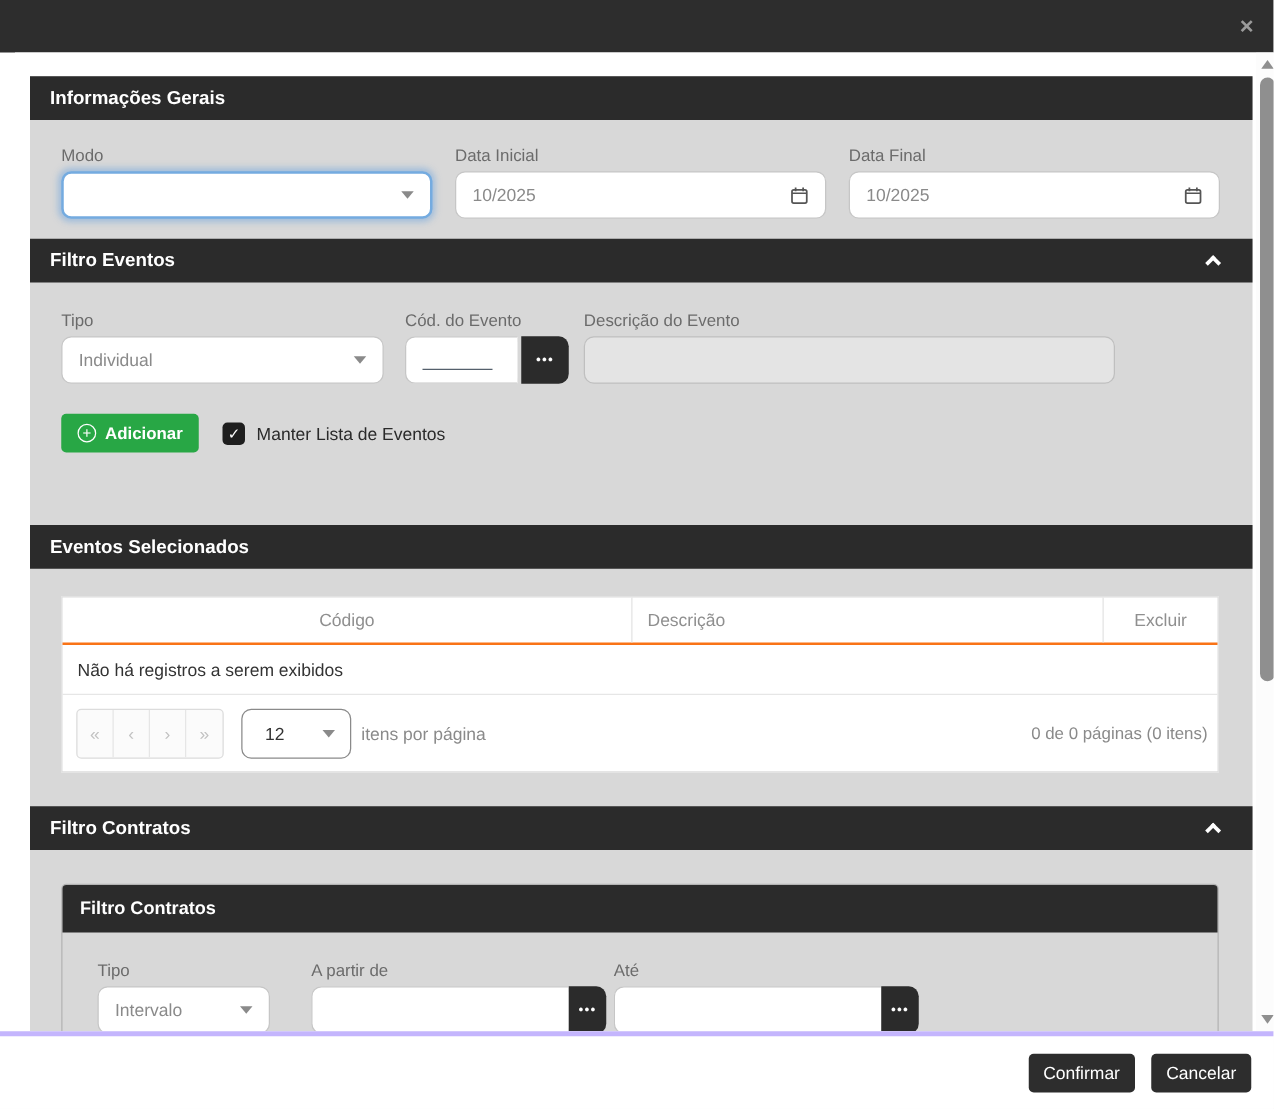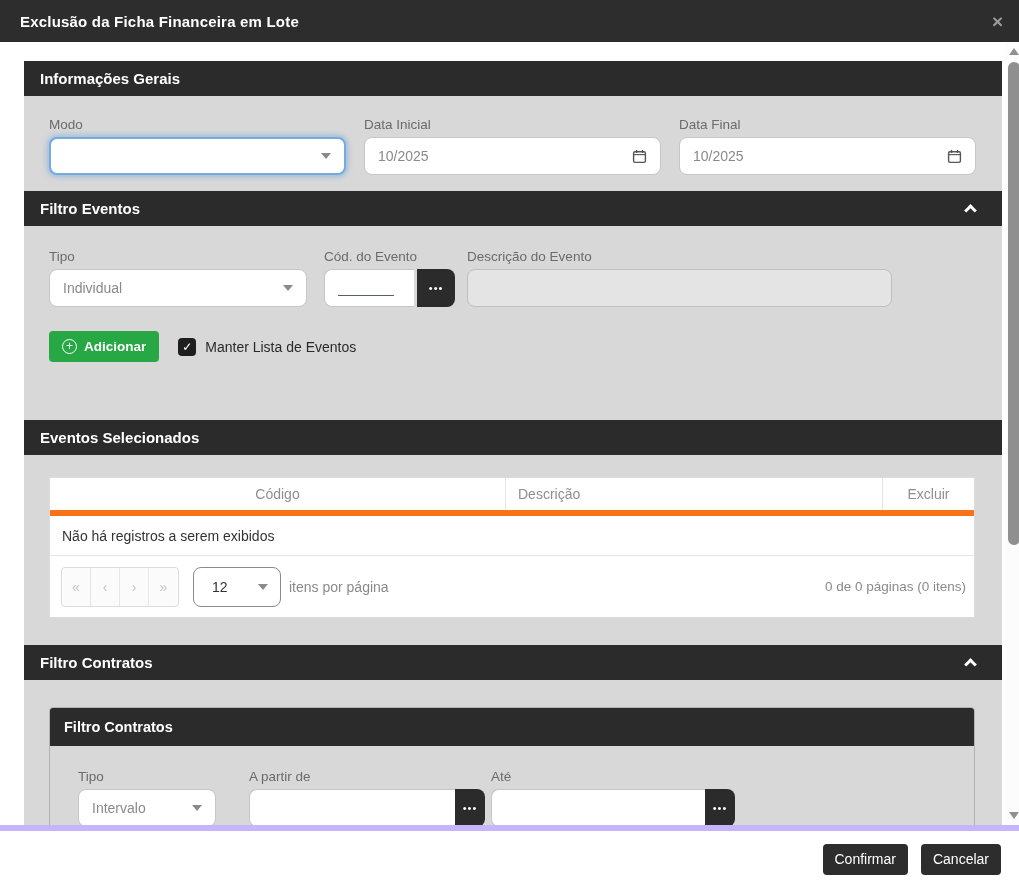--- a/index.html
+++ b/index.html
@@ -47,21 +47,21 @@
              font-size:13.5px;font-weight:bold;display:flex;align-items:center;gap:7px;cursor:pointer;}
   .plus-circle{width:15px;height:15px;border:1px solid #fff;border-radius:50%;font-size:12px;
                line-height:13px;text-align:center;font-weight:normal;}
   .checkbox{width:18px;height:18px;background:#1e1e1e;border-radius:4px;margin-left:19px;display:flex;
             align-items:center;justify-content:center;color:#fff;font-size:12px;cursor:pointer;}
   .cb-label{margin-left:9px;font-size:14px;color:#2a2a2a;}
 
   .mt58{margin-top:58px;} .mt27{margin-top:27px;}
 
   .table{margin:22px 25px 0;width:926px;background:#fff;border:1px solid #dcdcdc;}
-  .thead{display:flex;height:38px;border-bottom:6px solid #f97316;color:#8f8f8f;font-size:14px;}
+  .thead{display:flex;height:38px;border-bottom:2px solid #f97316;color:#8f8f8f;font-size:14px;}
   .th{display:flex;align-items:center;height:100%;}
   .th-cod{width:456px;justify-content:center;border-right:1px solid #e3e3e3;}
   .th-desc{flex:1;padding-left:12px;border-right:1px solid #e3e3e3;}
   .th-exc{width:91px;justify-content:center;}
   .trow{height:40px;display:flex;align-items:center;padding-left:12px;font-size:14px;color:#333;
         border-bottom:1px solid #e6e6e6;}
   .pager{height:61px;display:flex;align-items:center;padding:0 8px 0 11px;color:#8a8a8a;}
   .pgroup{display:flex;border:1px solid #dcdcdc;border-radius:4px;overflow:hidden;background:#fbfbfb;}
   .pbtn{width:29px;height:38px;border:none;border-right:1px solid #e6e6e6;background:transparent;
         color:#c2c2c2;font-size:14px;padding:0;cursor:default;}
@@ -84,32 +84,31 @@
 
   
   .sb{position:absolute;left:993px;top:0;width:18px;height:783px;background:#fcfcfc;}
   .sb-up{position:absolute;top:6px;left:4px;width:0;height:0;border-left:5px solid transparent;
          border-right:5px solid transparent;border-bottom:7px solid #8f8f8f;}
   .sb-down{position:absolute;bottom:6px;left:4px;width:0;height:0;border-left:5px solid transparent;
            border-right:5px solid transparent;border-top:7px solid #8f8f8f;}
   .sb-thumb{position:absolute;top:20px;left:3px;width:12px;height:483px;background:#8f8f8f;border-radius:6px;}
 
   
-  .ftr{position:absolute;left:0;right:0;bottom:0;height:62px;background:#fff;border-top:6px solid #c4b5fd;
+  .ftr{position:absolute;left:0;right:0;bottom:0;height:62px;background:#fff;border-top:4px solid #c4b5fd;
        display:flex;align-items:center;justify-content:flex-end;gap:13px;padding-right:18px;}
   .btn-dark{height:31px;padding:0 12px;background:#2d2d2d;color:#fff;border:none;border-radius:4px;
             font-size:14px;cursor:pointer;}
 </style>
 </head>
 <body>
 
 <div class="screen">
 
   <div class="hdr">
-    <span class="hdr-title">Exclusão da Ficha Financeira em Lote</span>
     <span class="hdr-close">×</span>
   </div>
 
   <div class="body">
     <div class="panel">
 
       <div class="secbar">
         <span>Informações Gerais</span>
       </div>
       <div class="row1">

